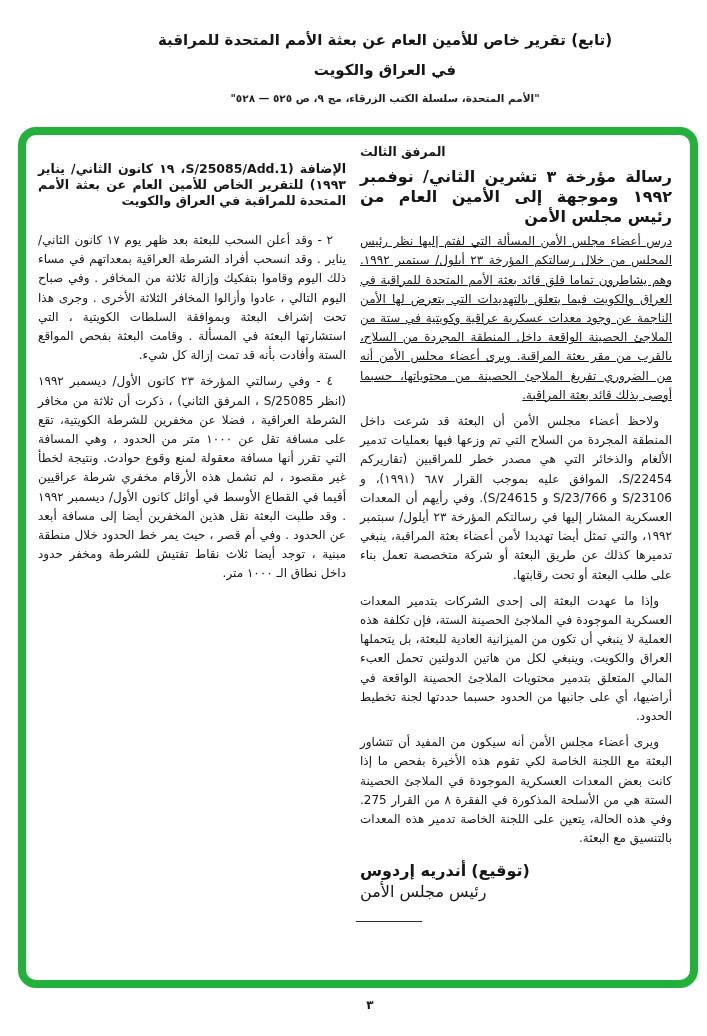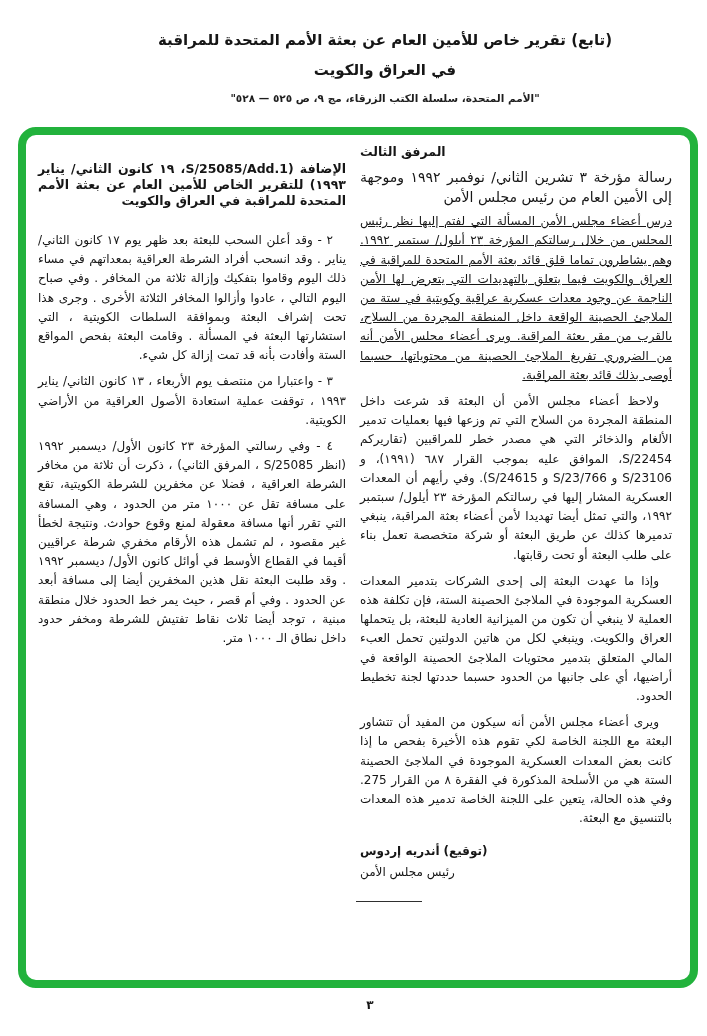--- a/index.html
+++ b/index.html
@@ -30,27 +30,27 @@
   
   .col{
     position:absolute;direction:rtl;text-align:justify;
     font-size:12px;line-height:19.2px;color:var(--text);
   }
   .col-right{left:360px;top:142px;width:312px;}
   .col-left{left:38px;top:161px;width:308px;}
   .col p{margin:0 0 7px 0;text-indent:13px;}
   .col p.no-indent{text-indent:0;text-decoration:underline;}
   .annex-title{font-weight:bold;text-align:left;margin:0 0 6px 0;font-size:12.5px;}
-  .letter-title{font-weight:normal;margin:4px 0 5px 0;font-size:14px;line-height:20px;}
+  .letter-title{font-weight:bold;margin:4px 0 5px 0;font-size:16px;line-height:20px;}
   .addendum-title{font-weight:bold;margin:0 0 22px 0;font-size:12.5px;line-height:16px;}
   .signature{margin-top:12px;text-align:left;}
-  .signature .sig-line{font-size:12px;line-height:20px;}
+  .signature .sig-line{font-size:16px;line-height:20px;}
   .signature .sig-label{font-weight:bold;}
   .signature .sig-name{font-weight:bold;}
-  .sig-role{text-align:left;font-size:12px;line-height:22px;}
+  .sig-role{text-align:left;font-size:16px;line-height:22px;}
   .foot-rule{
     width:66px;height:1px;background:#2f2f2f;
     margin:18px auto 0 -4px; 
   }
   
   .page-number{
     position:absolute;left:358px;top:998px;width:24px;
     text-align:center;font-size:12px;font-weight:bold;color:#141414;
   }
 </style>
@@ -78,17 +78,16 @@
       <span class="sig-name">أندريه إردوس</span>
     </div>
     <div class="sig-role">رئيس مجلس الأمن</div>
   </div>
   <div class="foot-rule"></div>
 </div>
 
 <div class="col col-left">
   <div class="addendum-title">الإضافة (S/25085/Add.1، ١٩ كانون الثاني/ يناير ١٩٩٣) للتقرير الخاص للأمين العام عن بعثة الأمم المتحدة للمراقبة في العراق والكويت</div>
   <p>٢ - وقد أعلن السحب للبعثة بعد ظهر يوم ١٧ كانون الثاني/ يناير . وقد انسحب أفراد الشرطة العراقية بمعداتهم في مساء ذلك اليوم وقاموا بتفكيك وإزالة ثلاثة من المخافر . وفي صباح اليوم التالي ، عادوا وأزالوا المخافر الثلاثة الأخرى . وجرى هذا تحت إشراف البعثة وبموافقة السلطات الكويتية ، التي استشارتها البعثة في المسألة . وقامت البعثة بفحص المواقع الستة وأفادت بأنه قد تمت إزالة كل شيء.</p>
-  <p>٣ - واعتبارا من منتصف يوم الأربعاء ، ١٣ كانون الثاني/ يناير ١٩٩٣ ، توقفت عملية استعادة الأصول العراقية من الأراضي الكويتية.</p>
   <p>٤ - وفي رسالتي المؤرخة ٢٣ كانون الأول/ ديسمبر ١٩٩٢ (انظر S/25085 ، المرفق الثاني) ، ذكرت أن ثلاثة من مخافر الشرطة العراقية ، فضلا عن مخفرين للشرطة الكويتية، تقع على مسافة تقل عن ١٠٠٠ متر من الحدود ، وهي المسافة التي تقرر أنها مسافة معقولة لمنع وقوع حوادث. ونتيجة لخطأ غير مقصود ، لم تشمل هذه الأرقام مخفري شرطة عراقيين أقيما في القطاع الأوسط في أوائل كانون الأول/ ديسمبر ١٩٩٢ . وقد طلبت البعثة نقل هذين المخفرين أيضا إلى مسافة أبعد عن الحدود . وفي أم قصر ، حيث يمر خط الحدود خلال منطقة مبنية ، توجد أيضا ثلاث نقاط تفتيش للشرطة ومخفر حدود داخل نطاق الـ ١٠٠٠ متر.</p>
 </div>
 
 <div class="page-number">٣</div>
 
 </body></html>

